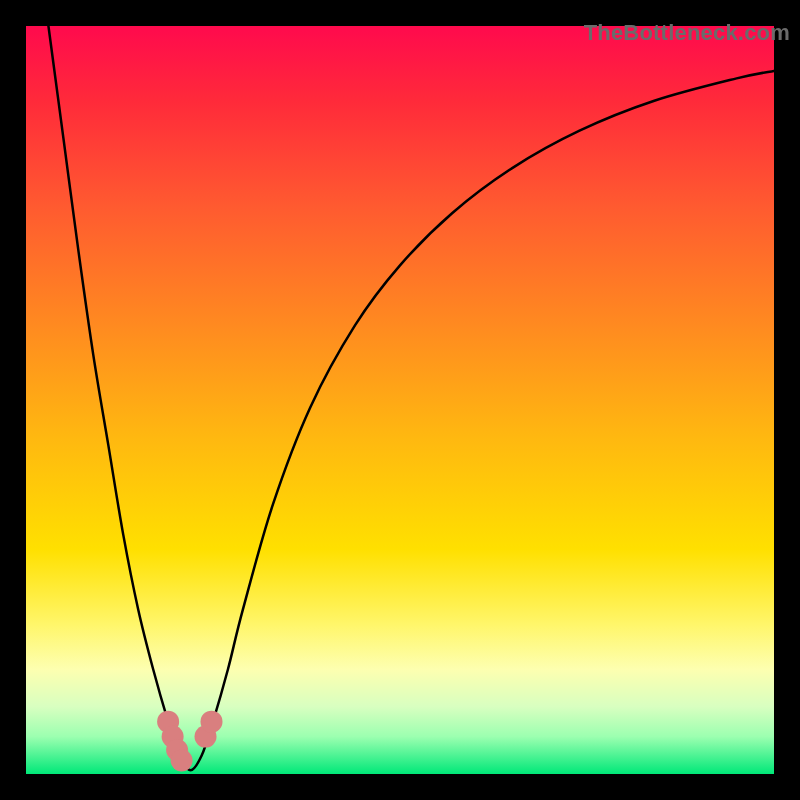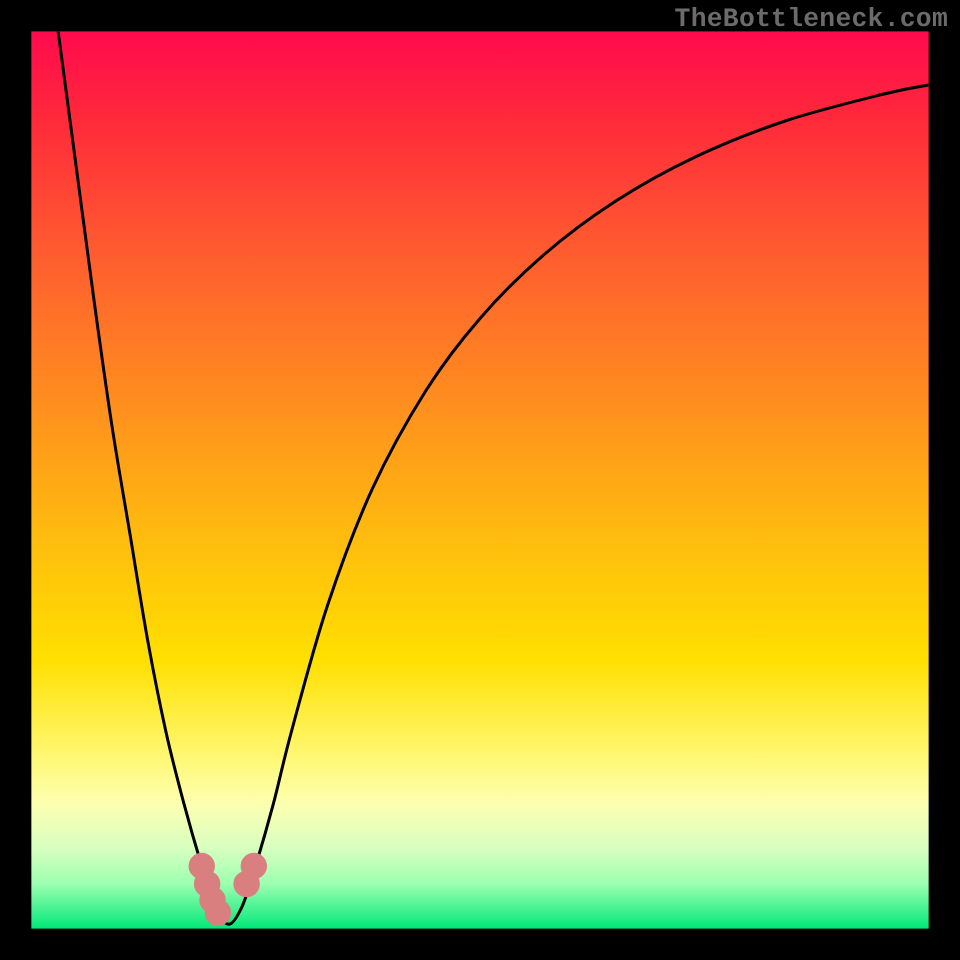--- a/index.html
+++ b/index.html
@@ -39,23 +39,23 @@
       #ffe000 70%,
       #fff66a 80%,
       #fdffb0 86%,
       #d8ffc0 91%,
       #9cffb0 95%,
       #00e878 100%
     );
   }
   .watermark {
     position: absolute;
-    top: 4px;
+    top: 20px;
     right: 10px;
-    font-family: Liberation Mono, monospace;
+    font-family: Liberation Sans, sans-serif;
     font-size: 22px;
     font-weight: bold;
     color: #6b6b6b;
     letter-spacing: 0.2px;
   }
   svg.curves {
     position: absolute;
     inset: 0;
   }
 </style>

